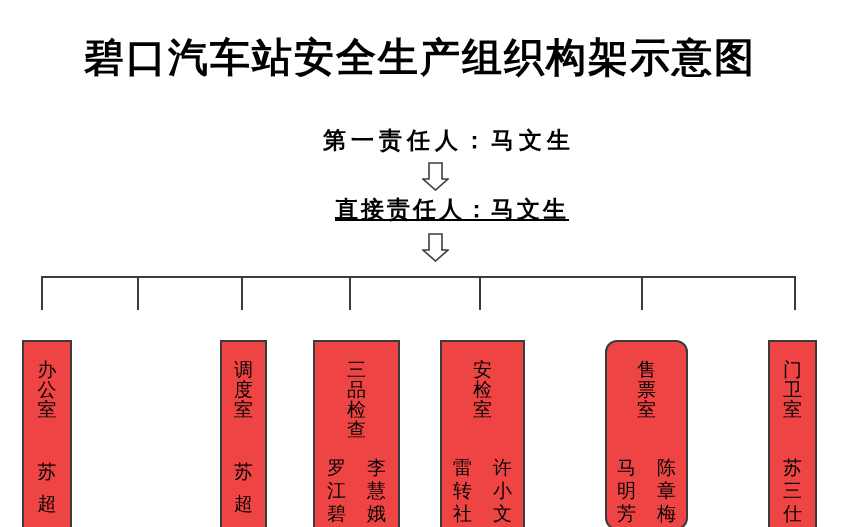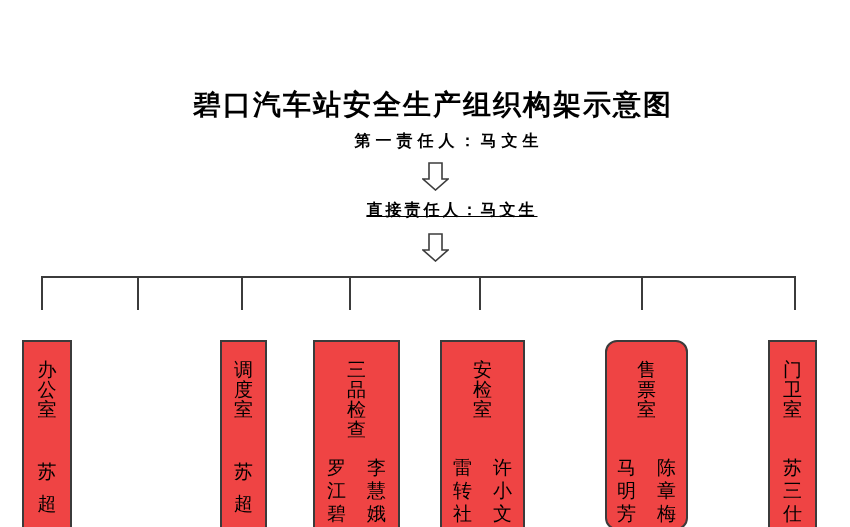--- a/index.html
+++ b/index.html
@@ -18,29 +18,28 @@
     height: 527px;
     background: #ffffff;
   }
   .centered {
     position: absolute;
     transform: translateX(-50%);
     white-space: nowrap;
   }
   .diagram-title {
     top: 36px;
-    left: 433px;
-    font-size: 28px;
+    left: 420px;
+    font-size: 40px;
     line-height: 44px;
     font-weight: bold;
     letter-spacing: 2px;
-    margin-top: 47px;
   }
   .resp-label {
-    font-size: 16px;
+    font-size: 23px;
     line-height: 22px;
     font-weight: bold;
   }
   .resp-label.level1 { top: 130px; left: 449px; letter-spacing: 5px; }
   .resp-label.level2 { top: 199px; left: 452px; letter-spacing: 3px; text-decoration: underline; }
   .down-arrow {
     position: absolute;
     left: 422px;
     width: 27px;
     height: 29px;

